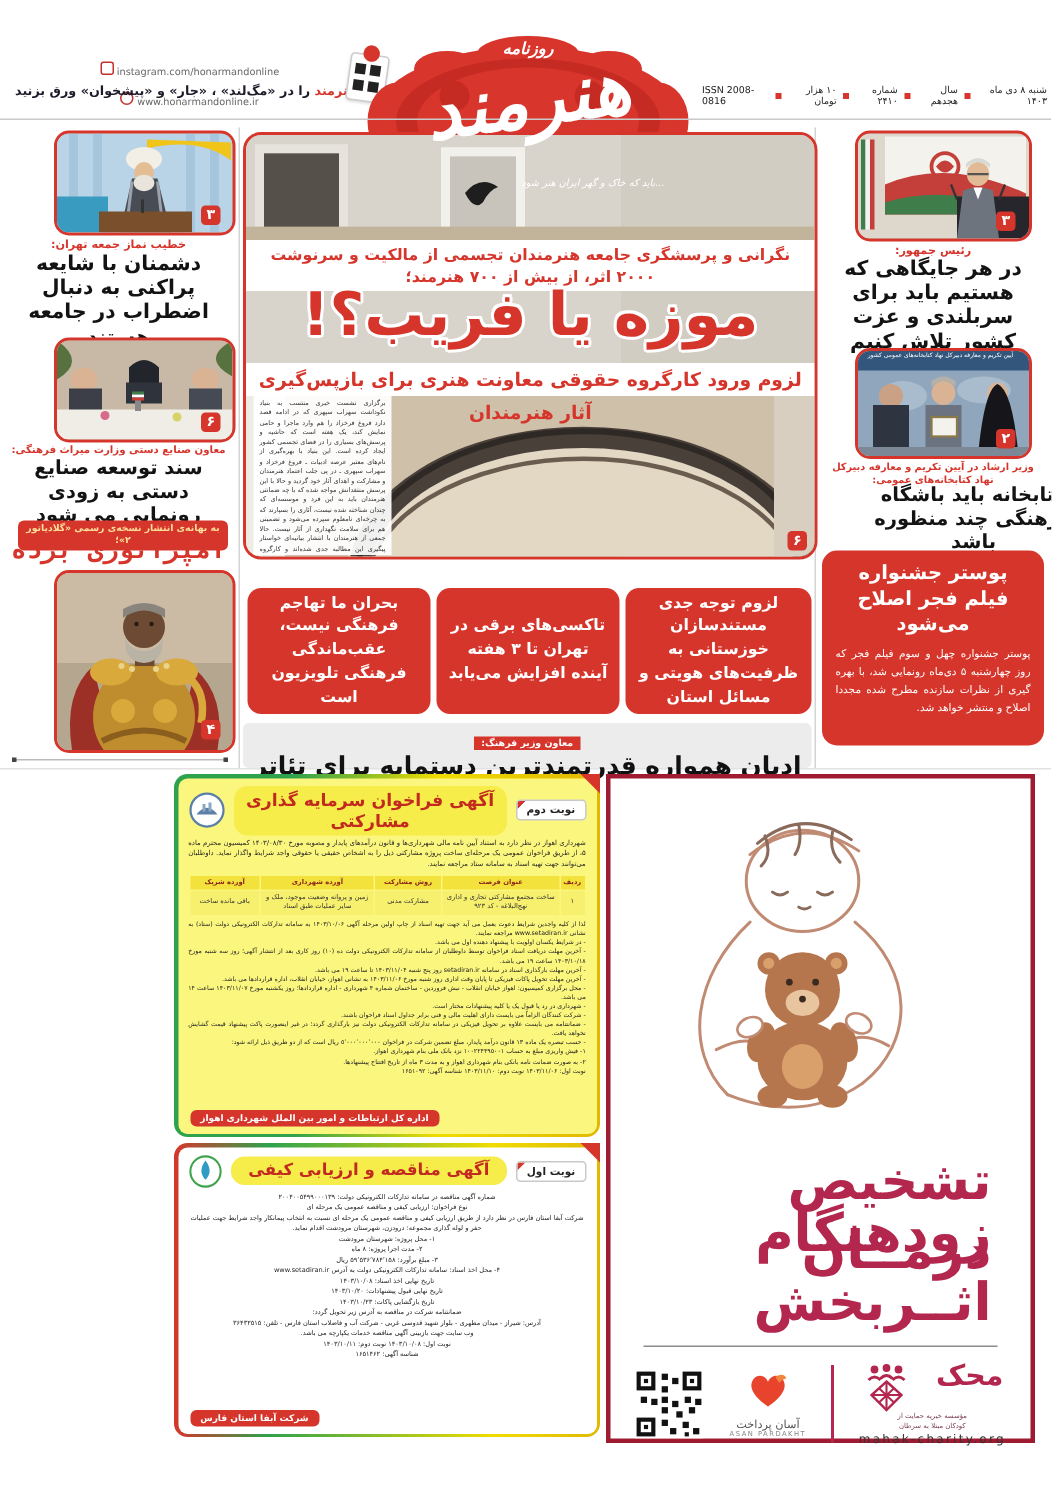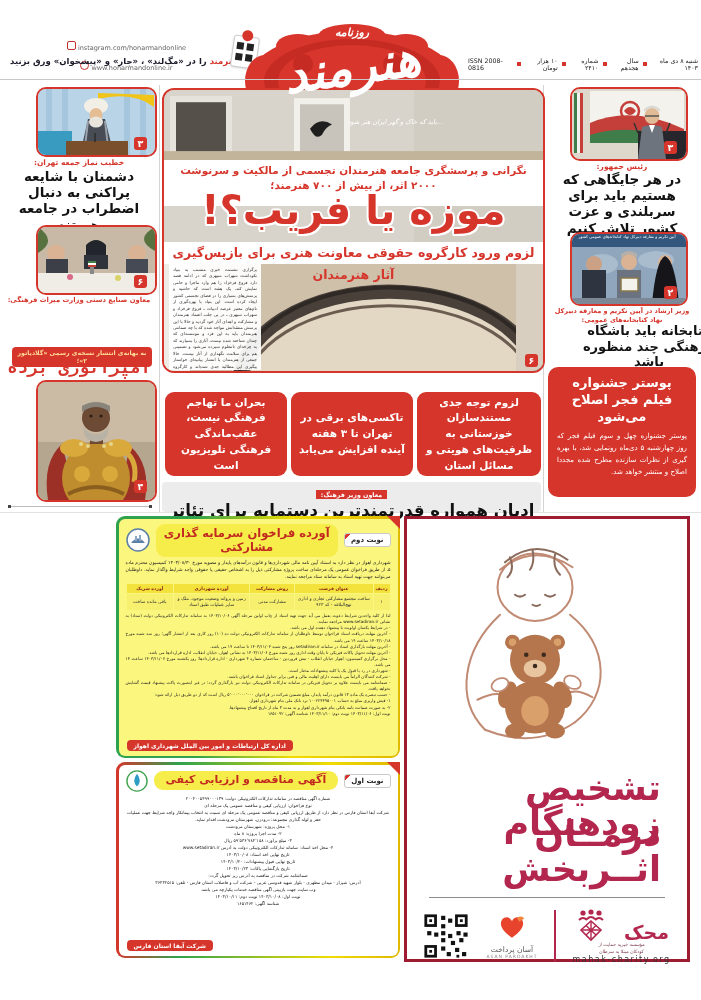--- a/index.html
+++ b/index.html
@@ -187,20 +187,21 @@
       <rect x="52" y="38" width="4" height="9" fill="#888"></rect>
       <rect x="50" y="34" width="8" height="2" fill="#3f7d4a"></rect>
         <rect x="50" y="36" width="8" height="2" fill="#fff"></rect>
         <rect x="50" y="38" width="8" height="2" fill="#c43f39"></rect>
       <circle cx="32" cy="50" r="3" fill="#d86a8a"></circle>
         <circle cx="80" cy="51" r="3" fill="#d8d26a"></circle>
     </svg>
   </div>
   <div class="pnum" style="left:134px;top:275px;right:auto;bottom:auto;">۶</div>
   <div class="kick" style="left:4px;top:296px;width:150px;font-size:6.8px;">معاون صنایع دستی وزارت میراث فرهنگی:</div>
+  <div class="head" style="left:4px;top:305px;width:150px;font-size:13px;">سند توسعه صنایع دستی به زودی رونمایی می شود</div>
 
   <div class="kickband" style="left:12px;top:347px;width:134px;">به بهانه‌ی انتشار نسخه‌ی رسمی «گلادیاتور ۲»؛</div>
   <div class="head" style="left:4px;top:359px;width:150px;font-size:17px;color:#d6352b;font-family:Liberation Mono, monospace;">امپراتوری برده</div>
   <div class="photo" style="left:36px;top:380px;width:117px;height:118px;">
     <svg viewBox="0 0 117 118">
       <rect width="117" height="118" fill="#cbbba4"></rect>
         <rect y="60" width="117" height="58" fill="#b5a78f"></rect>
       <path d="M10 118 Q4 80 24 62 L38 118 Z" fill="#9c2f26"></path>
       <path d="M107 118 Q113 82 92 64 L80 118 Z" fill="#9c2f26"></path>
       <ellipse cx="58" cy="96" rx="34" ry="36" fill="#bf8c2e"></ellipse>
@@ -290,21 +291,21 @@
       <path d="M146 38 q10 -12 22 -4 q-6 2 -10 10 q-6 6 -12 -6 Z" fill="#1e1e1e"></path>
       <rect x="0" y="60" width="379" height="10" fill="#c2b49a"></rect>
       <rect x="0" y="170" width="379" height="106" fill="#cfc0aa"></rect>
       <ellipse cx="225" cy="295" rx="160" ry="100" fill="#e3d8c4"></ellipse>
       <ellipse cx="225" cy="290" rx="150" ry="92" fill="none" stroke="#4a403a" stroke-width="14"></ellipse>
       <ellipse cx="225" cy="286" rx="150" ry="92" fill="none" stroke="#2f2926" stroke-width="4"></ellipse>
       <ellipse cx="225" cy="300" rx="146" ry="88" fill="none" stroke="#6b5c50" stroke-width="3"></ellipse>
       <rect x="0" y="170" width="26" height="106" fill="#efece6"></rect>
       <rect x="352" y="170" width="27" height="106" fill="#d8cfc0"></rect>
     </svg>
-    <div class="mband" style="top:70px;height:46px;text-align:center;">
+    <div class="mband" style="top:70px;height:34px;text-align:center;">
       <div class="mkick">نگرانی و پرسشگری جامعه هنرمندان تجسمی از مالکیت و سرنوشت</div>
       <div class="mkick" style="padding-top:0;">۲۰۰۰ اثر، از بیش از ۷۰۰ هنرمند؛</div>
     </div>
     <div class="mhead">موزه یا فریب؟!</div>
     <div class="mband" style="top:152px;height:22px;">
       <div class="msub">لزوم ورود کارگروه حقوقی معاونت هنری برای بازپس‌گیری آثار هنرمندان</div>
     </div>
     <div class="mbody">برگزاری نشست خبری منتسب به بنیاد نکوداشت سهراب سپهری که در ادامه قصد دارد فروغ فرخزاد را هم وارد ماجرا و حامی نمایش کند، یک هفته است که حاشیه و پرسش‌های بسیاری را در فضای تجسمی کشور ایجاد کرده است. این بنیاد با بهره‌گیری از نام‌های معتبر عرصه ادبیات ـ فروغ فرخزاد و سهراب سپهری ـ در پی جلب اعتماد هنرمندان و مشارکت و اهدای آثار خود گردید و حالا با این پرسش منتقدانش مواجه شده که با چه ضمانتی هنرمندان باید به این فرد و موسسه‌ای که چندان شناخته شده نیست، آثاری را بسپارند که به چرخه‌ای نامعلوم سپرده می‌شود و تضمینی هم برای سلامت نگهداری از آثار نیست. حالا جمعی از هنرمندان با انتشار بیانیه‌ای خواستار پیگیری این مطالبه جدی شده‌اند و کارگروه حقوقی معاونت هنری می‌تواند این مطالبه را به عنوان اولین پرونده جدی هنرمندان مورد توجه قرار دهد.</div>
     <div class="pnum" style="right:5px;bottom:4px;">۶</div>
   </div>
@@ -317,21 +318,21 @@
     <div class="sk">معاون وزیر فرهنگ:</div>
     <div class="sh">ادیان همواره قدرتمندترین دستمایه برای تئاتر بوده اند</div>
   </div>
 
   <div class="adwrap ad1">
     <div class="fold"></div>
     <div class="adin">
       <div class="adhead">
         <span class="noba">نوبت دوم</span>
         <div class="adtitle">
-          <span>آورده فراخوان سرمایه گذاری</span><br><span>مشارکتی</span>
+          <span>آگهی فراخوان سرمایه گذاری</span><br><span>مشارکتی</span>
         </div>
         <svg class="adlogo" viewBox="0 0 24 24">
           <circle cx="12" cy="12" r="11" fill="#fff" stroke="#5b7fa6" stroke-width="1.5"></circle>
           <path d="M5 15 Q12 6 19 15 Z" fill="#5b7fa6"></path>
             <rect x="9" y="8" width="2" height="5" fill="#8aa7c4"></rect>
             <rect x="13" y="7" width="2" height="6" fill="#8aa7c4"></rect>
         </svg>
       </div>
       <div class="tiny" style="text-align:justify;margin-top:3px;font-size:4.6px;">شهرداری اهواز در نظر دارد به استناد آیین نامه مالی شهرداری‌ها و قانون درآمدهای پایدار و مصوبه مورخ ۱۴۰۳/۰۸/۳۰ کمیسیون محترم ماده ۵، از طریق فراخوان عمومی یک مرحله‌ای ساخت پروژه مشارکتی ذیل را به اشخاص حقیقی یا حقوقی واجد شرایط واگذار نماید. داوطلبان می‌توانند جهت تهیه اسناد به سامانه ستاد مراجعه نمایند.</div>
       <table class="adtbl">
@@ -477,21 +478,21 @@
       <div style="text-align:center;">
         <svg style="width:34px;height:28px;" viewBox="0 0 40 34">
           <path d="M20 30 C8 22 4 14 8 8 C12 3 18 5 20 10 C22 5 28 3 32 8 C36 14 32 22 20 30Z" fill="#e8432d"></path>
           <path d="M26 6 q6 -4 9 1 q-4 1 -6 4 Z" fill="#f2863d"></path>
         </svg>
         <div class="asan-txt">آسان پرداخت</div>
         <div class="asan-en">ASAN PARDAKHT</div>
       </div>
       <div class="vsep"></div>
       <div style="text-align:center;">
-        <div style="display:flex;align-items:flex-end;gap:16px;justify-content:center;direction:rtl;">
+        <div style="display:flex;align-items:flex-start;gap:16px;justify-content:center;direction:rtl;">
           <span class="mhk-name">محک</span>
           <svg style="width:34px;height:34px;" viewBox="0 0 34 34">
             <g fill="#b3274e">
               <circle cx="9" cy="5" r="2.6"></circle>
                 <circle cx="17" cy="4" r="2.6"></circle>
                 <circle cx="25" cy="5" r="2.6"></circle>
               <path d="M5 12 q4 -4 8 0 M13 11 q4 -4 8 0 M21 12 q4 -4 8 0" stroke="#b3274e" stroke-width="2" fill="none"></path>
               <path d="M17 13 L27 22 L17 32 L7 22 Z" fill="none" stroke="#b3274e" stroke-width="1.6"></path>
               <path d="M12 17.5 L22 27 M22 17.5 L12 27 M17 13 L17 32 M7 22 L27 22" stroke="#b3274e" stroke-width="1.4"></path>
             </g>

